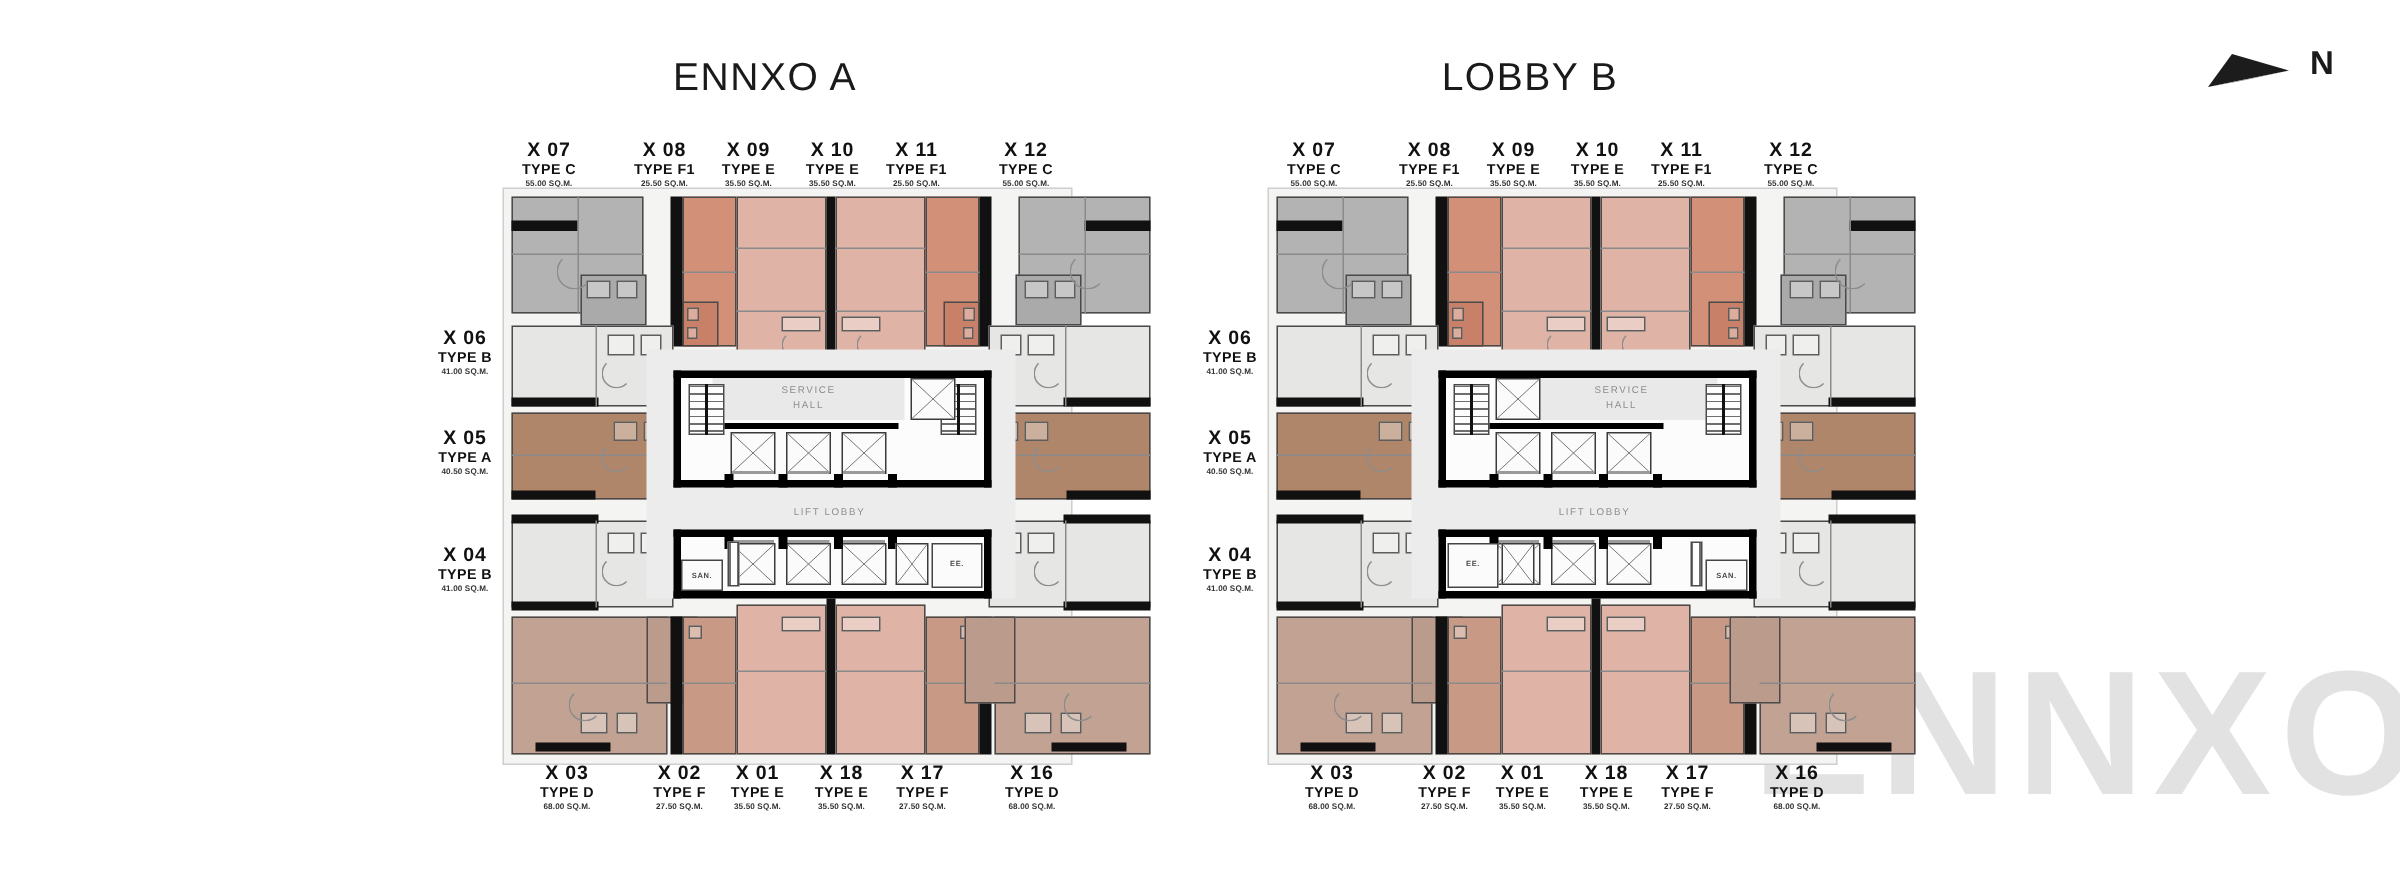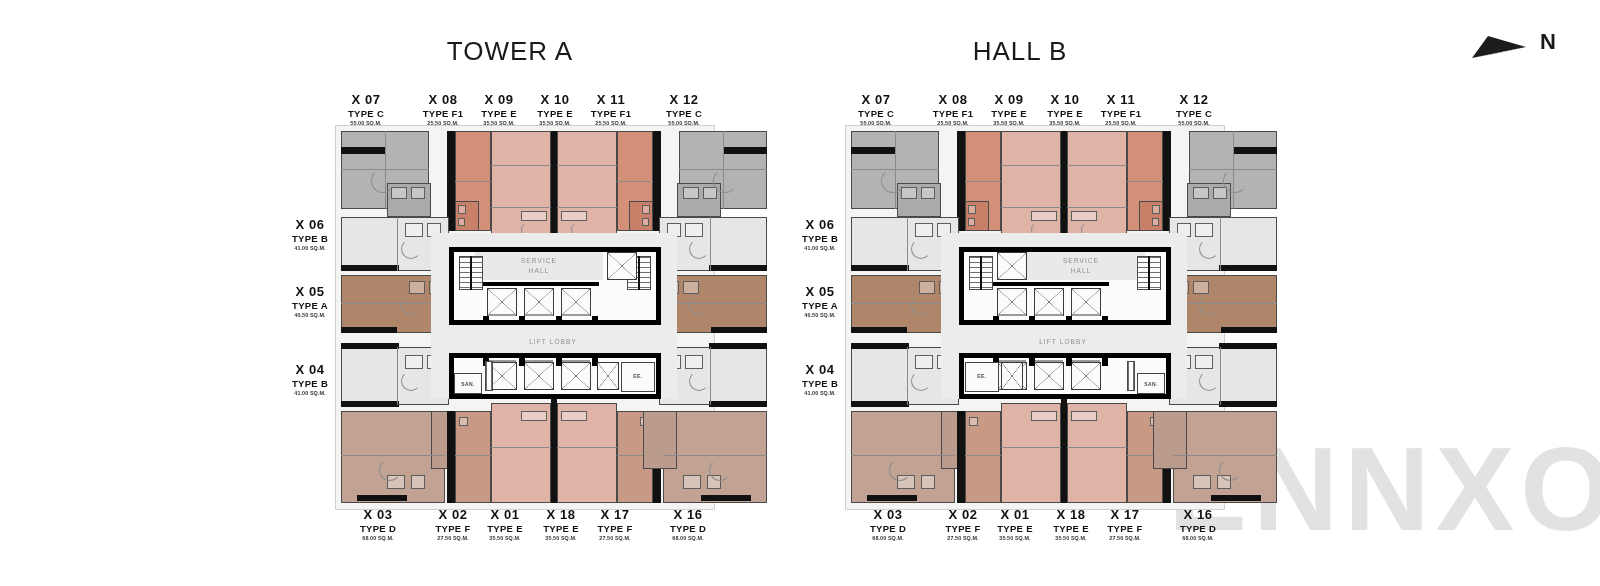--- a/index.html
+++ b/index.html
@@ -65,21 +65,21 @@
 
 <div class="compass">
   <svg width="72" height="40" viewBox="0 0 72 40">
     <polygon points="4,30 58,19 20,8" fill="#1c1c1c"></polygon>
     <polygon points="4,30 58,19 26,26" fill="#8f8f8f"></polygon>
   </svg>
   <div class="nlab">N</div>
 </div>
 
 <div class="tower a">
-  <div class="tower-title">TOWER A</div>
+  <div class="tower-title">ENNXO A</div>
 
   <div class="lbl" style="left:46px;top:93px;width:80px">
     <div class="no">X 07</div>
     <div class="ty">TYPE C</div>
     <div class="sq">55.00 SQ.M.</div>
   </div>
   <div class="lbl" style="left:128px;top:93px;width:70px">
     <div class="no">X 08</div>
     <div class="ty">TYPE F1</div>
     <div class="sq">25.50 SQ.M.</div>
@@ -368,21 +368,21 @@
 
     <div class="u" style="left:286px;top:237px;width:34px;height:30px;background:#fbfbfb;border-color:#444;"></div>
     <div class="coretxt sm" style="left:286px;top:248px;width:34px;">
       <span>EE.</span>
     </div>
     <div class="lift" style="left:262px;top:237px;width:22px;height:28px;"></div>
   </div>
 </div>
 
 <div class="tower b">
-  <div class="tower-title">HALL B</div>
+  <div class="tower-title">LOBBY B</div>
 
   <div class="lbl" style="left:46px;top:93px;width:80px">
     <div class="no">X 07</div>
     <div class="ty">TYPE C</div>
     <div class="sq">55.00 SQ.M.</div>
   </div>
   <div class="lbl" style="left:128px;top:93px;width:70px">
     <div class="no">X 08</div>
     <div class="ty">TYPE F1</div>
     <div class="sq">25.50 SQ.M.</div>

